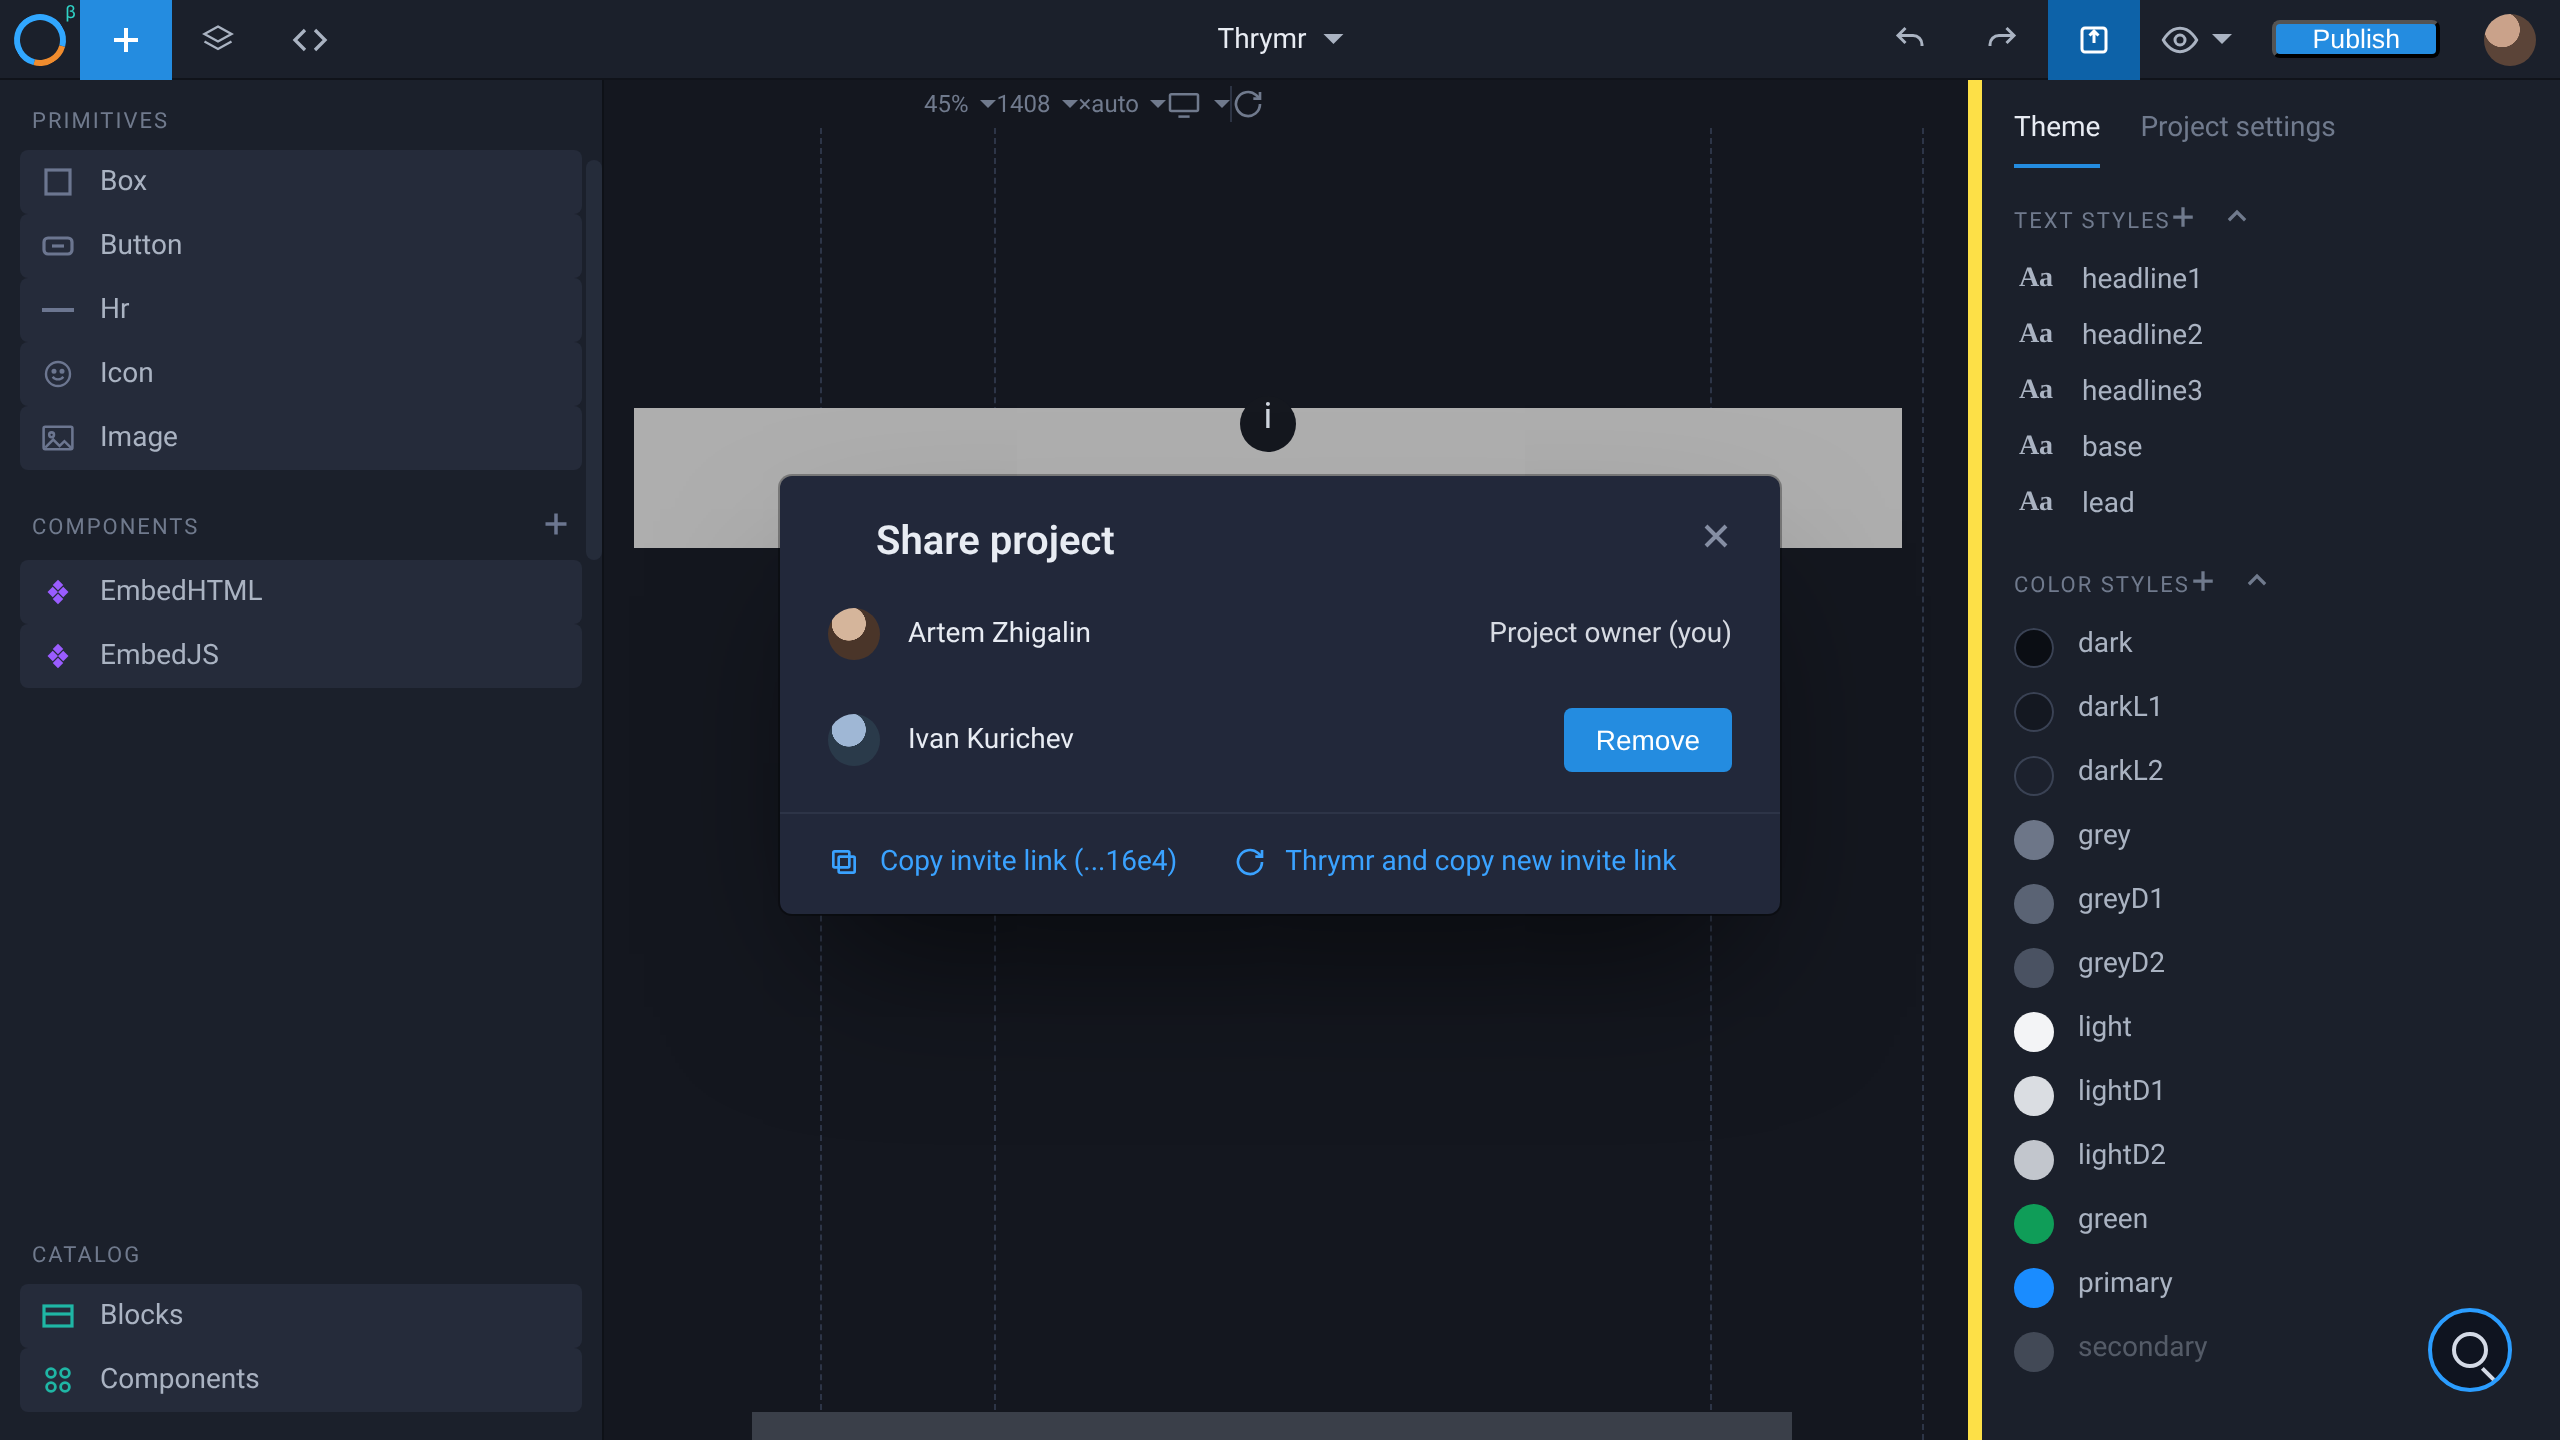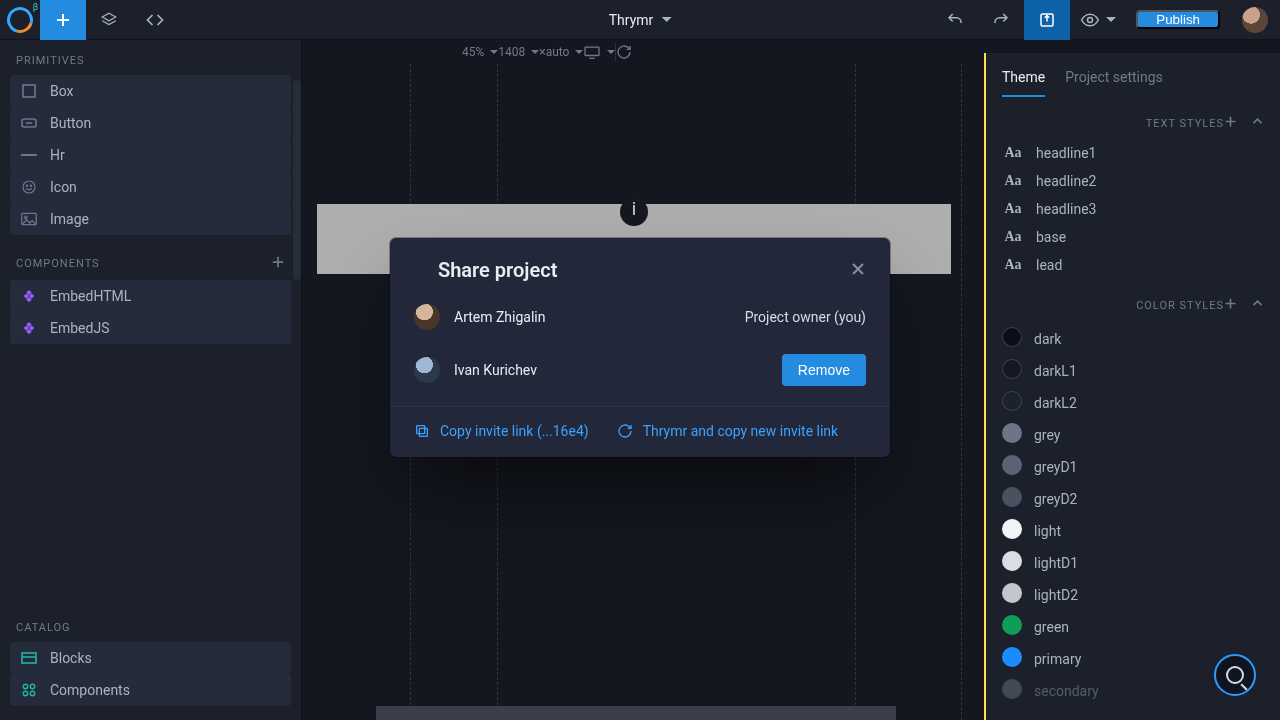--- a/index.html
+++ b/index.html
@@ -99,37 +99,37 @@
 
   .lp-scrollhint {
     position:absolute; right:0; top:40px; width:8px; height:200px;
     background:#30384a; border-radius:4px; opacity:.5;
   }
 
   .lp-bottom { margin-top:auto; padding-bottom:8px; }
 
   
   .rightpanel {
-    position:absolute; right:0; top:53px; bottom:0; width:296px;
+    position:absolute; right:0; top:40px; bottom:0; width:296px;
     background: var(--bg-2);
-    border-left:2px solid #fde047;
+    border-left:7px solid #fde047;
     overflow:hidden;
   }
   .rp-tabs { display:flex; gap:20px; padding:16px 16px 0; }
   .rp-tab { color:var(--txt-dim); padding-bottom:10px; }
   .rp-tab.active { color:var(--txt-bright); border-bottom:2px solid var(--accent); }
 
   .rp-heading {
     font-size:11px; letter-spacing:1px; color:var(--txt-dim);
-    padding:18px 16px 8px; display:flex; align-items:center; justify-content:flex-end;
+    padding:18px 16px 8px; display:flex; align-items:center; justify-content:flex-start;
   }
   .rp-heading .hicons { display:flex; gap:14px; color:var(--txt-dim);}
   .rp-list { display:flex; flex-direction:column; padding:0 8px; }
   .rp-item {
-    display:flex; align-items:flex-end; gap:12px;
+    display:flex; align-items:flex-start; gap:12px;
     padding:6px 8px; color:var(--txt); border-radius:4px;
   }
   .aa { font-weight:900; font-family:Georgia,serif; font-size:14px; width:22px; text-align:center;}
   .swatch { width:20px; height:20px; border-radius:50%; flex:none; }
 
   
   .canvas {
     position:absolute; left:302px; right:296px; top:64px; bottom:0;
     background: var(--bg);
     overflow:hidden;

